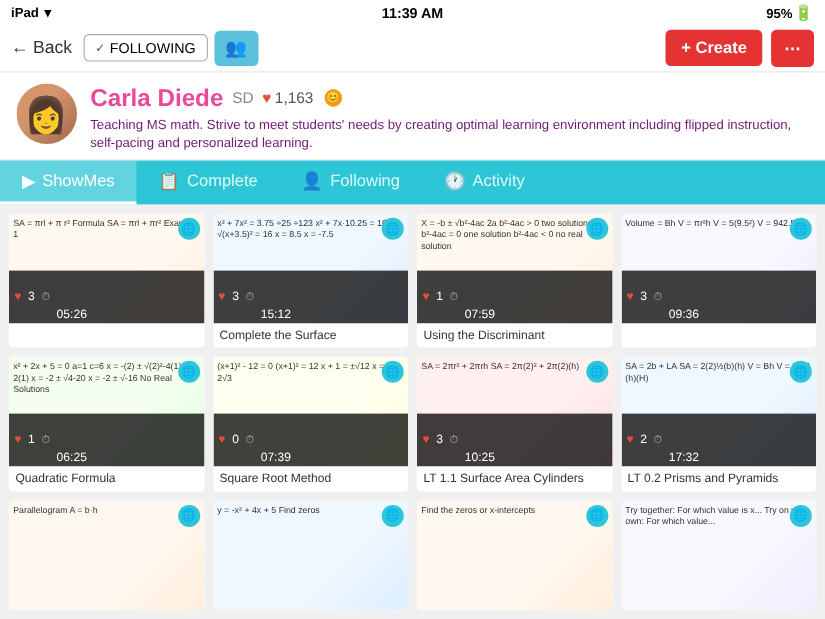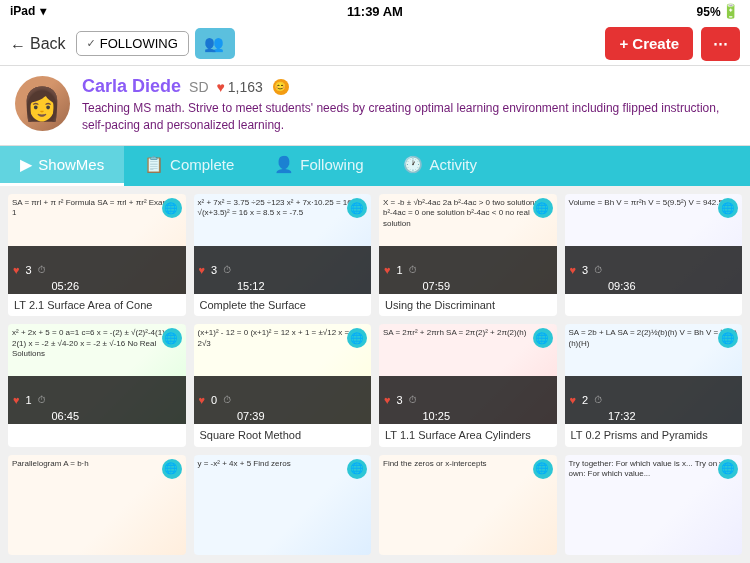--- a/index.html
+++ b/index.html
@@ -75,21 +75,21 @@
       width: 100%; height: 100%;
       background: linear-gradient(135deg, #d4956b 40%, #a0694a 100%);
       display: flex; align-items: center; justify-content: center;
       font-size: 28px;
     }
     .profile-info { flex: 1; }
     .profile-name-row {
       display: flex; align-items: center; gap: 8px;
       margin-bottom: 3px;
     }
-    .profile-name { font-size: 18px; font-weight: 700; color: #8b5cf6; }
+    .profile-name { font-size: 22px; font-weight: 700; color: #ec4899; }
     .profile-sd { font-size: 14px; color: #888; }
     .profile-hearts {
       display: flex; align-items: center; gap: 3px;
       font-size: 14px; color: #555;
     }
     .heart-icon { color: #e74c3c; font-size: 14px; }
     .profile-bio { font-size: 12px; color: #701a75; line-height: 1.4; }
     .smile-badge {
       position: relative; margin-left: 2px;
       background: #f39c12; border-radius: 50%;
@@ -272,21 +272,20 @@
 Example 1</div>
       </div>
       <div class="globe-badge">🌐</div>
       <div class="video-footer">
         <span class="footer-heart">♥</span>
         <span class="footer-count">3</span>
         <span class="footer-clock">⏱</span>
         <span class="footer-time">05:26</span>
       </div>
     </div>
-    <div class="video-title">LT 2.1 Surface Area of Cone</div>
   </div>
     <div class="video-card">
     <div class="video-thumb">
       <div class="thumb-bg thumb-2">
         <div class="thumb-math">x² + 7x² = 3.75
 ÷25 ÷123
 x² + 7x·10.25 = 16
 √(x+3.5)² = 16
  x = 8.5  x = -7.5</div>
       </div>
@@ -345,23 +344,24 @@
          2(1)
 x = -2 ± √4-20
 x = -2 ± √-16
 No Real Solutions</div>
       </div>
       <div class="globe-badge">🌐</div>
       <div class="video-footer">
         <span class="footer-heart">♥</span>
         <span class="footer-count">1</span>
         <span class="footer-clock">⏱</span>
-        <span class="footer-time">06:45</span>
-      </div>
-    </div>
+        <span class="footer-time">06:25</span>
+      </div>
+    </div>
+    <div class="video-title">Quadratic Formula</div>
   </div>
     <div class="video-card">
     <div class="video-thumb">
       <div class="thumb-bg thumb-6">
         <div class="thumb-math">(x+1)² - 12 = 0
 (x+1)² = 12
 x + 1 = ±√12
 x = -1 ± 2√3</div>
       </div>
       <div class="globe-badge">🌐</div>

